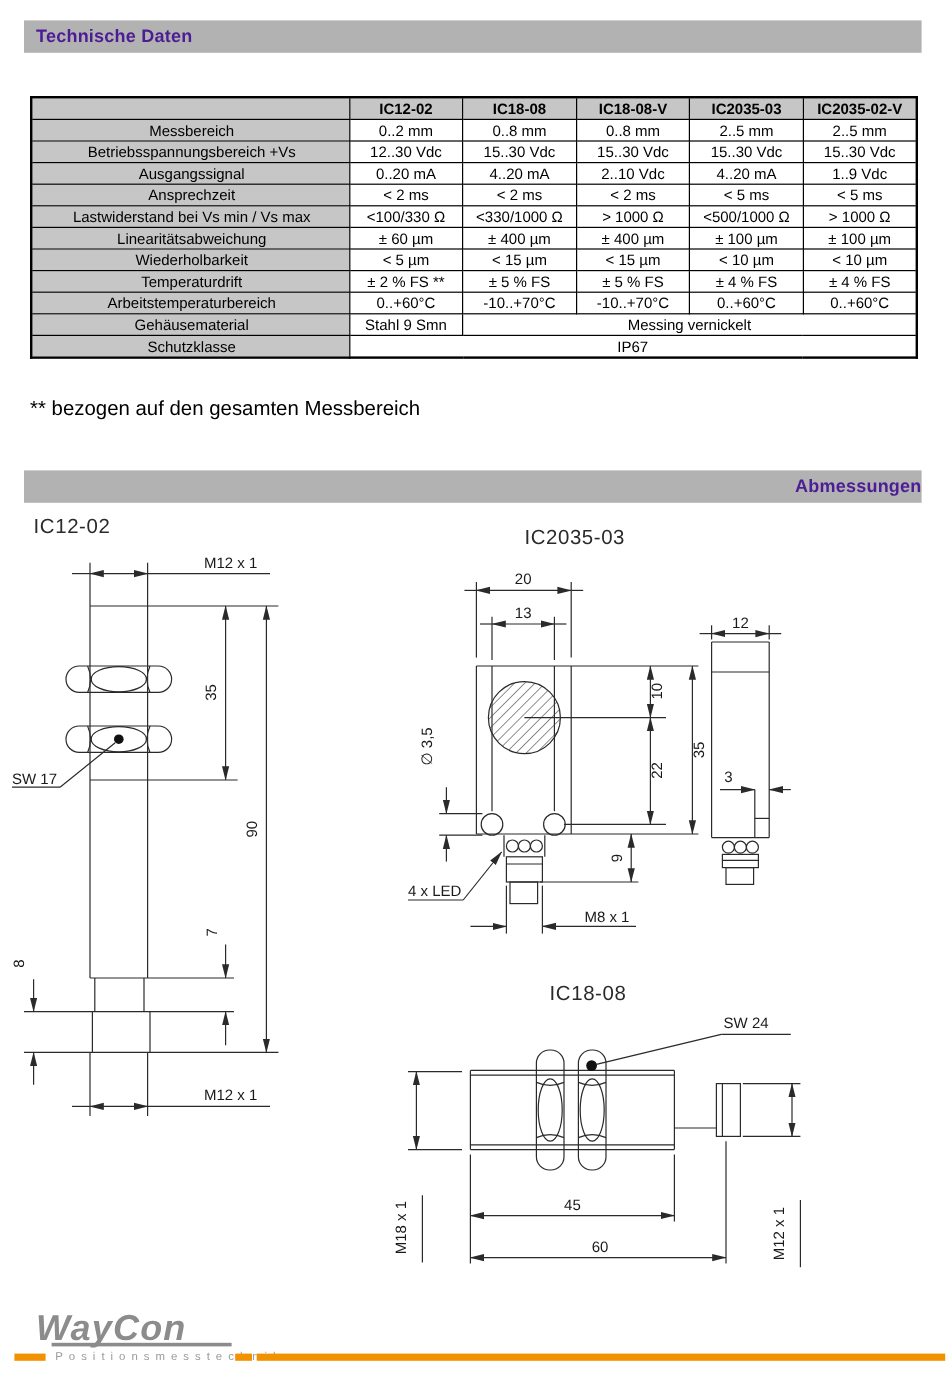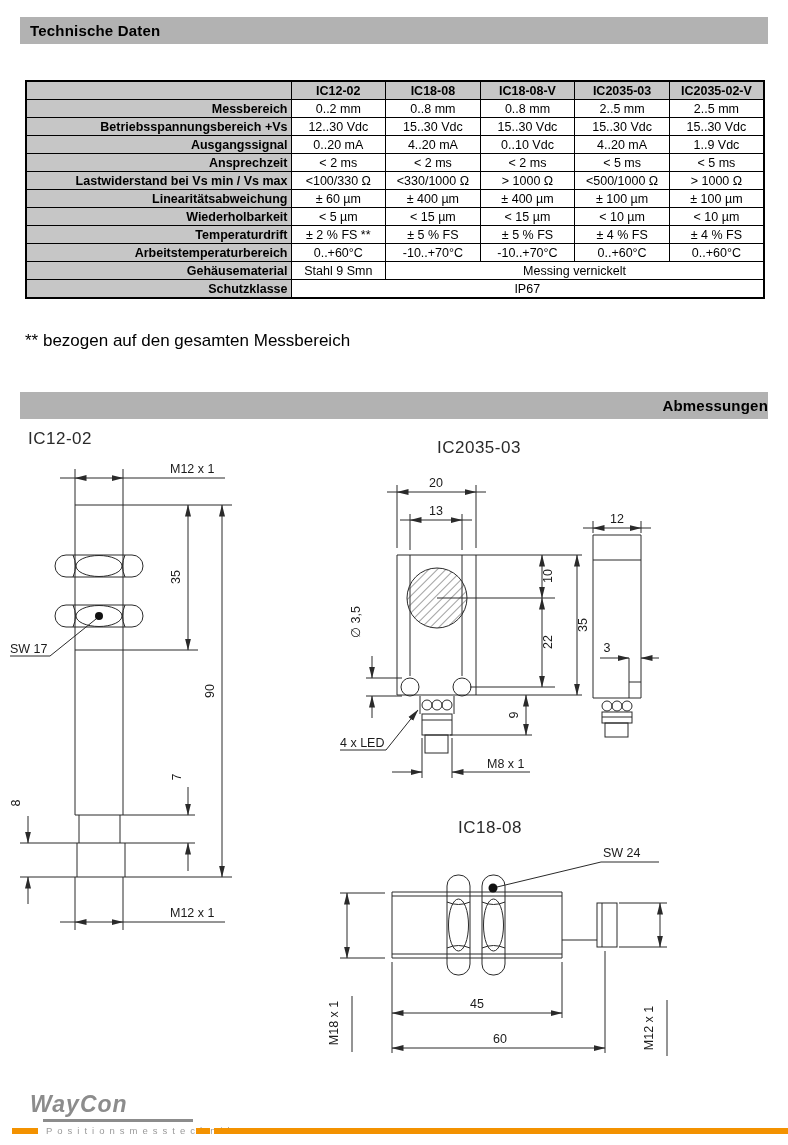--- a/index.html
+++ b/index.html
@@ -3,38 +3,38 @@
 <meta charset="utf-8">
 <style>
   :root{
     --accent:#F39200; --bar-gray:#b2b2b2; --cell-gray:#c6c6c6; --brand-gray:#8c8c8c;
   }
   html,body{margin:0;padding:0;background:#fff;}
   .page{position:relative;width:788px;height:1145px;background:#fff;overflow:hidden;
         font-family:"Liberation Sans",sans-serif;color:#000;}
   .secbar{position:absolute;left:20px;width:748px;height:27px;background:var(--bar-gray);
           display:flex;align-items:center;}
-  .secbar span{font-size:15px;font-weight:bold;color:#000000;padding-left:10px;letter-spacing:.2px;}
+  .secbar span{font-size:15px;font-weight:bold;color:#4c1d95;padding-left:10px;letter-spacing:.2px;}
   
   table.spec{position:absolute;left:25px;top:80px;width:738px;border-collapse:collapse;
              border:2px solid #000;table-layout:fixed;}
   table.spec td,table.spec th{border:1px solid #000;height:17px;font-size:12.5px;
              padding:0 3px;text-align:center;vertical-align:middle;overflow:hidden;white-space:nowrap;}
   table.spec th{background:var(--cell-gray);font-weight:bold;}
-  table.spec td.lbl{background:var(--cell-gray);font-weight:bold;text-align:right;padding-left:5px;}
+  table.spec td.lbl{background:var(--cell-gray);font-weight:normal;text-align:center;padding-left:5px;}
   .footnote{position:absolute;left:25px;top:331px;font-size:17px;}
   .dwg-title{position:absolute;font-size:17px;color:#2a2a2a;letter-spacing:.5px;}
   
   svg.dwg{position:absolute;}
   .dl{stroke:#2a2a2a;stroke-width:1;fill:none;}
   .dt{font-family:"Liberation Sans",sans-serif;font-size:12.5px;fill:#1a1a1a;}
   .dotfill{fill:#111;stroke:none;}
   .hatched{fill:url(#hatch2);stroke:#2a2a2a;stroke-width:1;}
   
-  .brand{position:absolute;left:30px;top:1091px;font-size:23px;font-weight:bold;font-style:italic;
+  .brand{position:absolute;left:30px;top:1091px;font-size:30px;font-weight:bold;font-style:italic;
          color:var(--brand-gray);letter-spacing:1px;}
   .brand-underline{position:absolute;left:43px;top:1119px;width:150px;height:3px;background:var(--brand-gray);}
   .tagline{position:absolute;left:46px;top:1125px;font-size:9.5px;letter-spacing:5px;color:#9a9a9a;}
   .orange{position:absolute;top:1128px;height:6px;background:var(--accent);}
 </style>
 </head>
 <body>
 
 <div class="page">
 
@@ -75,21 +75,21 @@
           <td>12..30 Vdc</td>
           <td>15..30 Vdc</td>
           <td>15..30 Vdc</td>
           <td>15..30 Vdc</td>
           <td>15..30 Vdc</td>
         </tr>
         <tr>
           <td class="lbl">Ausgangssignal</td>
           <td>0..20 mA</td>
           <td>4..20 mA</td>
-          <td>0..10 Vdc</td>
+          <td>2..10 Vdc</td>
           <td>4..20 mA</td>
           <td>1..9 Vdc</td>
         </tr>
         <tr>
           <td class="lbl">Ansprechzeit</td>
           <td>&lt; 2 ms</td>
           <td>&lt; 2 ms</td>
           <td>&lt; 2 ms</td>
           <td>&lt; 5 ms</td>
           <td>&lt; 5 ms</td>

